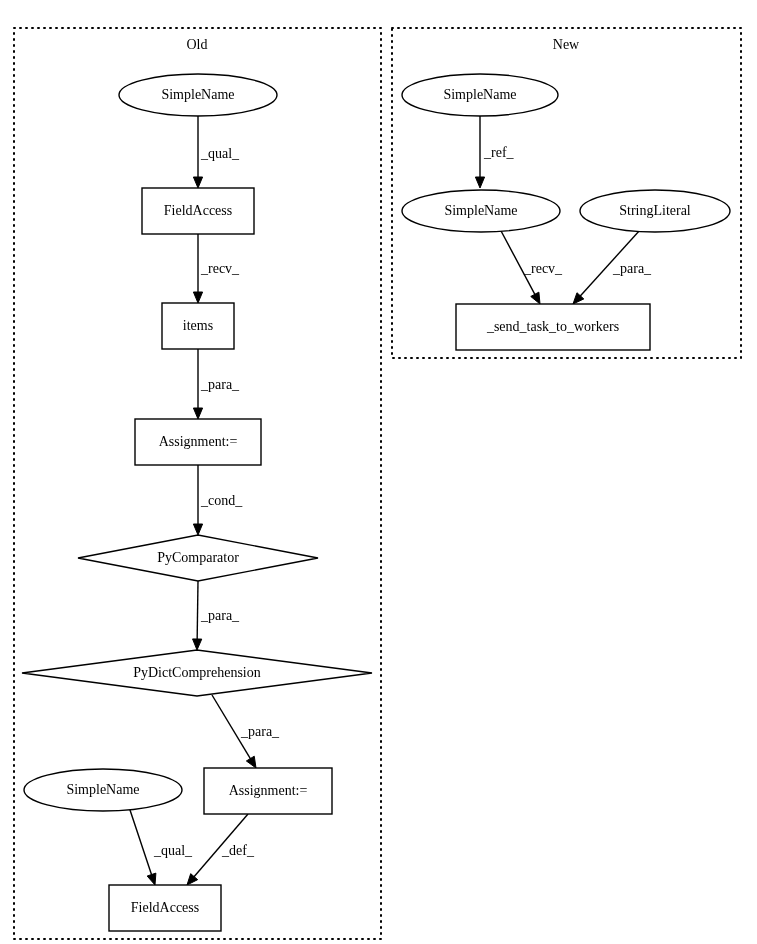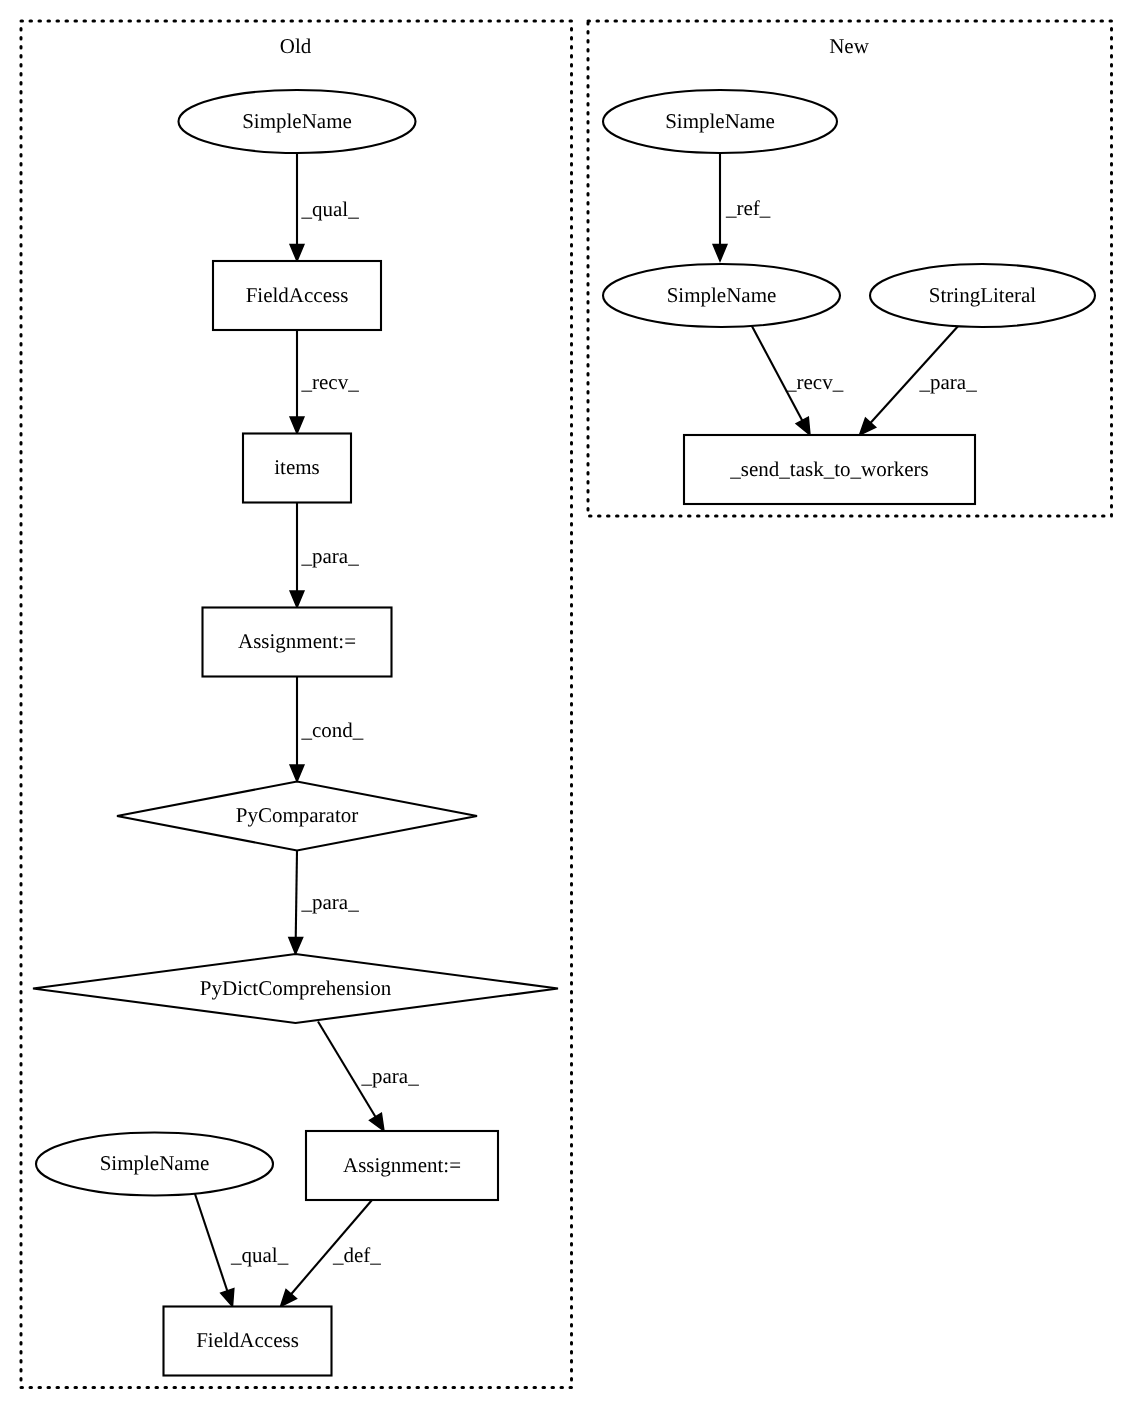--- a/index.html
+++ b/index.html
@@ -10,20 +10,21 @@
   body {
     width: 757px;
     height: 944px;
     font-family: "Liberation Serif", "DejaVu Serif", serif;
     overflow: hidden;
   }
   #graph-root {
     position: relative;
     width: 757px;
     height: 779px;
+    margin-top: 14px;
   }
   svg#graph-canvas {
     display: block;
     width: 757px;
     height: 944px;
   }
   .cluster-border {
     fill: none;
     stroke: #000000;
     stroke-width: 2;

